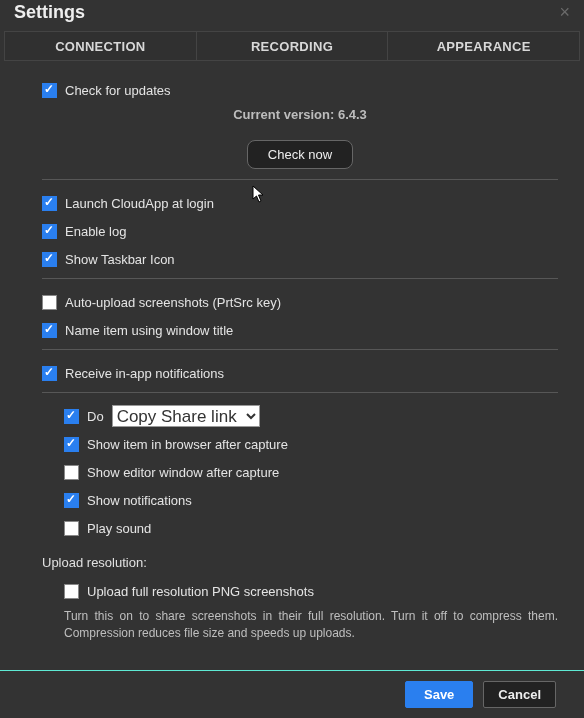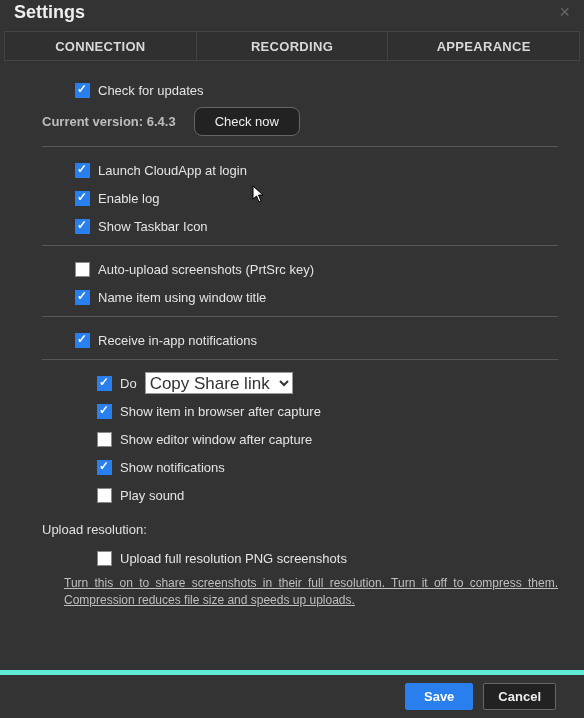--- a/index.html
+++ b/index.html
@@ -58,21 +58,20 @@
 }
 .content {
   padding: 18px 26px 0 42px;
 }
 .row {
   display: flex;
   align-items: center;
   gap: 8px;
   margin-bottom: 6px;
   min-height: 22px;
-  margin-left: 33px;
 }
 .hr {
   border: none;
   border-top: 1px solid #575757;
   margin: 8px 0 12px 0;
 }
 input[type="checkbox"] {
   width: 15px;
   height: 15px;
   appearance: none;
@@ -108,20 +107,21 @@
   padding: 6px 20px;
   font-size: 13px;
   border-radius: 8px;
   cursor: pointer;
 }
 .version-row {
   display: flex;
   align-items: center;
   gap: 18px;
   margin: 6px 0 10px 0;
+  flex-direction: column;
 }
 .section-label {
   color: #e0e0e0;
   margin: 8px 0 10px 0;
 }
 .indent {
   padding-left: 22px;
 }
 select {
   background: #fff;
@@ -130,29 +130,28 @@
   font-size: 17px;
   height: 22px;
   width: 148px;
 }
 .help-text {
   color: #bfbfbf;
   font-size: 12px;
   line-height: 1.4;
   text-align: justify;
   margin-top: 2px;
-  text-decoration: underline;
 }
 .footer {
   position: absolute;
   bottom: 0;
   left: 0;
   right: 0;
   height: 48px;
-  border-top: 5px solid #5eead4;
+  border-top: 1px solid #5eead4;
   display: flex;
   justify-content: flex-end;
   align-items: center;
   gap: 10px;
   padding-right: 28px;
 }
 .footer .save {
   background: #2a7fef;
   color: #fff;
   border: 1px solid #2a7fef;

